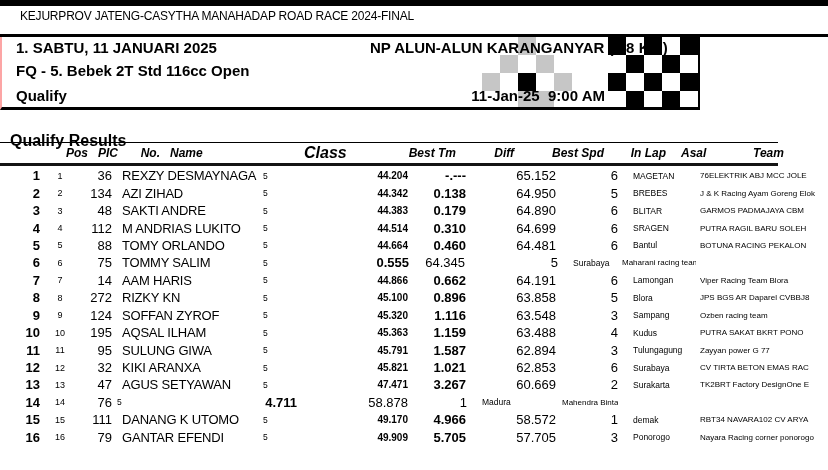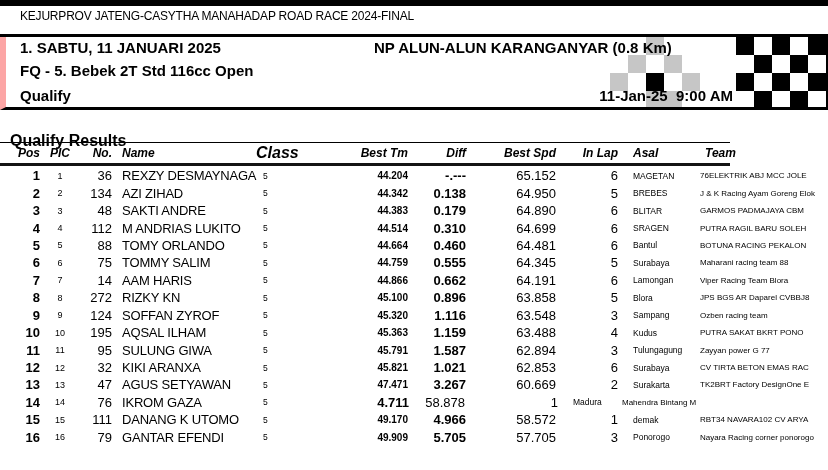--- a/index.html
+++ b/index.html
@@ -10,39 +10,39 @@
   }
   .topbar{position:absolute;top:0;left:0;width:828px;height:6px;background:#000;}
   .titlebar{
     position:absolute;top:6px;left:0;width:828px;height:28px;
     border-bottom:3px solid #000;box-sizing:content-box;
   }
   .titlebar .t{
     position:absolute;left:20px;top:3px;font-size:12px;font-weight:normal;white-space:nowrap;letter-spacing:-0.2px;
   }
   .headbox{
-    position:absolute;top:37px;left:0;width:828px;height:73px;box-sizing:border-box;
-    border-left:6px solid #fca5a5;border-right:2px solid #000;border-bottom:3px solid #000;
+    position:absolute;top:37px;left:0;width:700px;height:73px;box-sizing:border-box;
+    border-left:2px solid #fca5a5;border-right:2px solid #000;border-bottom:3px solid #000;
     overflow:hidden;
   }
   .headbox .txt{position:absolute;font-size:15px;font-weight:bold;white-space:pre;z-index:2;}
   .flag{position:absolute;top:0;right:0;width:216px;height:72px;z-index:1;}
   .sq{position:absolute;width:18px;height:18px;}
   .sq-b{background:#000;}
   .sq-g{background:#c6c6c6;}
   .section-title{position:absolute;top:132px;left:10px;font-size:16px;font-weight:bold;}
   .grid{
     display:grid;
     grid-template-columns:46px 28px 38px 146px 40px 112px 57px 91px 60px 78px 132px;
     align-items:center;
   }
   .hrow{
     position:absolute;top:142px;left:0;width:730px;height:20px;
     border-top:1.5px solid #000;border-bottom:3px solid #141414;box-sizing:content-box;
-    font-style:italic;font-weight:bold;font-size:12px;
+    font-style:italic;font-weight:bold;font-size:12px;padding-left:48px;
   }
   .tbody{position:absolute;top:167px;left:0;width:828px;}
   .trow{height:17.44px;}
   .cell{white-space:nowrap;overflow:hidden;}
   .c-pos{text-align:right;padding-right:6px;font-weight:bold;font-size:13px;}
   .c-pic{text-align:center;font-size:9px;}
   .c-no{text-align:right;font-size:13px;}
   .c-name{padding-left:10px;font-size:13px;letter-spacing:-0.2px;}
   .c-class{padding-left:5px;font-size:8.5px;}
   .c-tm{text-align:right;padding-right:2px;font-weight:bold;font-size:10px;}
@@ -174,21 +174,20 @@
     <div class="cell c-lap">6</div>
     <div class="cell c-asal">Bantul</div>
     <div class="cell c-team">BOTUNA RACING PEKALON</div>
   </div>
     <div class="trow grid">
     <div class="cell c-pos">6</div>
     <div class="cell c-pic">6</div>
     <div class="cell c-no">75</div>
     <div class="cell c-name">TOMMY SALIM</div>
     <div class="cell c-class">5</div>
-    <div class="cell c-tm">44.759</div>
     <div class="cell c-diff">0.555</div>
     <div class="cell c-spd">64.345</div>
     <div class="cell c-lap">5</div>
     <div class="cell c-asal">Surabaya</div>
     <div class="cell c-team">Maharani racing team 88</div>
   </div>
     <div class="trow grid">
     <div class="cell c-pos">7</div>
     <div class="cell c-pic">7</div>
     <div class="cell c-no">14</div>
@@ -276,21 +275,20 @@
     <div class="cell c-diff">3.267</div>
     <div class="cell c-spd">60.669</div>
     <div class="cell c-lap">2</div>
     <div class="cell c-asal">Surakarta</div>
     <div class="cell c-team">TK2BRT Factory DesignOne E</div>
   </div>
     <div class="trow grid">
     <div class="cell c-pos">14</div>
     <div class="cell c-pic">14</div>
     <div class="cell c-no">76</div>
-    <div class="cell c-name">IKROM GAZA</div>
     <div class="cell c-class">5</div>
     <div class="cell c-diff">4.711</div>
     <div class="cell c-spd">58.878</div>
     <div class="cell c-lap">1</div>
     <div class="cell c-asal">Madura</div>
     <div class="cell c-team">Mahendra Bintang Mobil Lutfhan</div>
   </div>
     <div class="trow grid">
     <div class="cell c-pos">15</div>
     <div class="cell c-pic">15</div>

